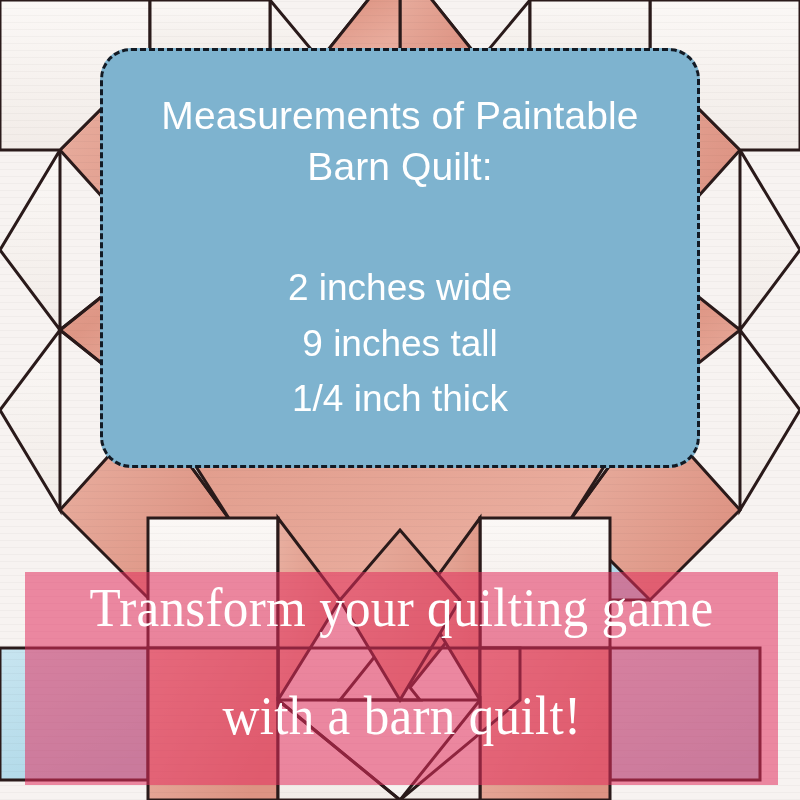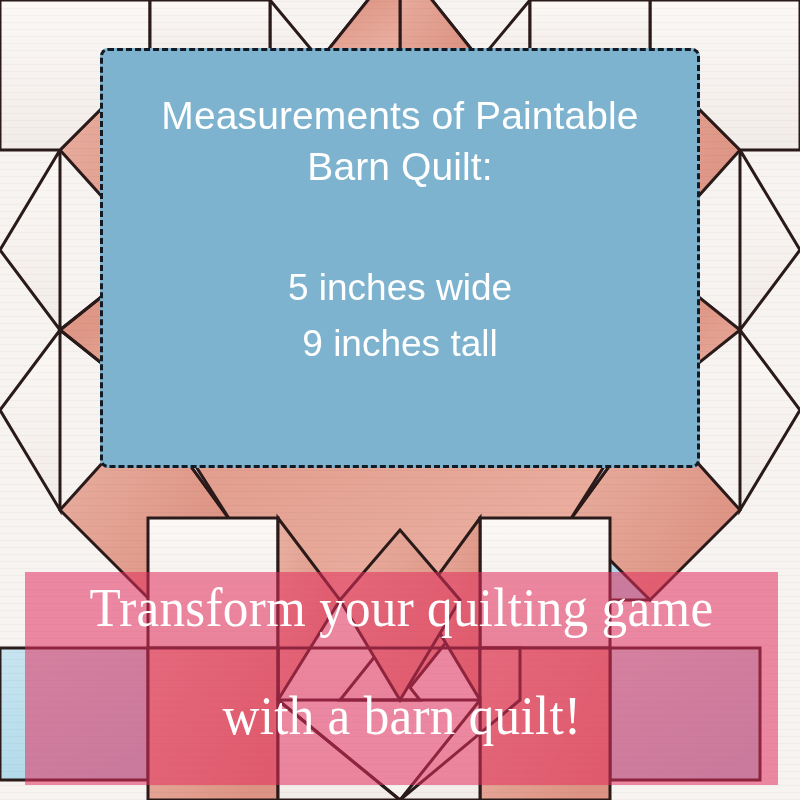--- a/index.html
+++ b/index.html
@@ -48,21 +48,21 @@
   
   #info-card {
     position: absolute;
     left: 100px;
     top: 48px;
     width: 600px;
     height: 420px;
     box-sizing: border-box;
     background: #7eb3cf;
     border: 3px dashed #121a24;
-    border-radius: 8px;
+    border-radius: 31px;
     display: flex;
     flex-direction: column;
     align-items: center;
     padding: 40px 26px 11px 26px;
   }
   #info-heading {
     color: #ffffff;
     font-size: 39px;
     line-height: 1.30;
     text-align: center;
@@ -199,22 +199,23 @@
       <polygon points="400,-40 480,60 400,60" fill="url(#gSalmon2)"></polygon>
       <polygon points="400,-40 320,60 400,60" fill="url(#gSalmon)"></polygon>
     </g>
   </svg>
   <div id="quilt-texture"></div>
 
   <div id="info-card">
     <div id="info-heading">Measurements of Paintable Barn Quilt:</div>
 
     <div id="measure-list">
-      <div class="measure-line">5 inches wide</div>
+      <div class="measure-line">2 inches wide</div>
       <div class="measure-line">9 inches tall</div>
+      <div class="measure-line">1/4 inch thick</div>
     </div>
   </div>
 
   <div id="promo-banner">
     <div class="promo-line">Transform your quilting game</div>
     <div class="promo-line">with a barn quilt!</div>
   </div>
 
 </div>
 

